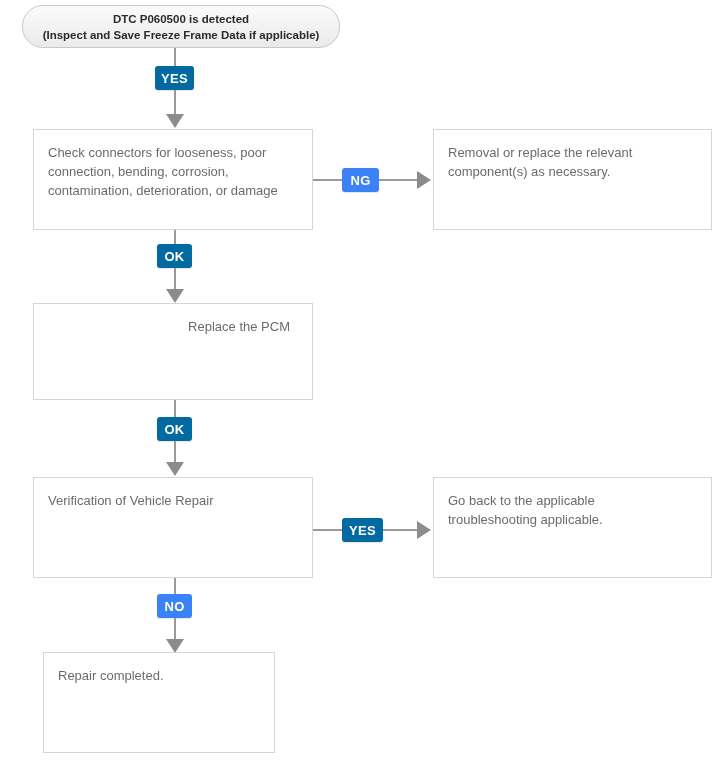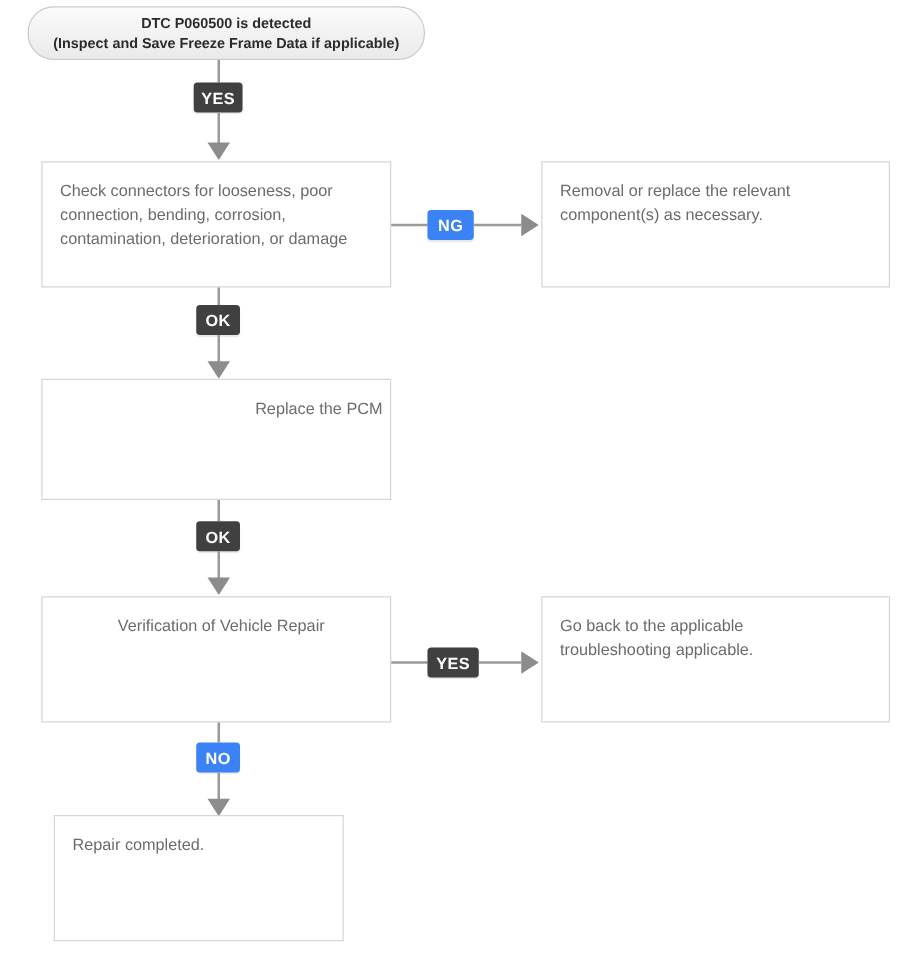--- a/index.html
+++ b/index.html
@@ -45,21 +45,21 @@
     text-align: center;
   }
   .start-node .line { display: block; white-space: nowrap; }
 
   
   .proc-box {
     position: absolute;
     box-sizing: border-box;
     border: 1px solid #d6d6d6;
     background: #ffffff;
-    padding: 13px 6px 10px 14px;
+    padding: 13px 22px 10px 14px;
     color: #6b6b6b;
     font-size: 13px;
     line-height: 19px;
     text-align: left;
   }
   .proc-box .line { display: block; }
 
   
   .vline {
     position: absolute;
@@ -99,21 +99,21 @@
     color: #ffffff;
     font-size: 13px;
     font-weight: bold;
     letter-spacing: 0.3px;
     display: flex;
     align-items: center;
     justify-content: center;
     text-align: center;
     box-shadow: 0 1px 1px rgba(0,0,0,0.10);
   }
-  .badge-yes, .badge-ok { background: #404040; }
+  .badge-yes, .badge-ok { background: #0369a1; }
   .badge-ng, .badge-no  { background: #3b82f6; }
 </style>
 </head>
 <body>
 
 <div id="flowchart">
 
   <div class="start-node">
     <span class="line">DTC P060500 is detected</span>
     <span class="line">(Inspect and Save Freeze Frame Data if applicable)</span>
@@ -148,21 +148,21 @@
 
   <div class="proc-box" style="left:33px; top:303px; width:280px; height:97px;text-align:right;">
     <span class="line">Replace the PCM</span>
   </div>
 
   <div class="vline" style="left:174px; top:400px; height:17px;"></div>
   <div class="badge badge-ok" style="left:157px; top:417px; width:35px;">OK</div>
   <div class="vline" style="left:174px; top:441px; height:22px;"></div>
   <div class="arrow-down" style="left:166px; top:462px;"></div>
 
-  <div class="proc-box" style="left:33px; top:477px; width:280px; height:101px;text-align:center;">
+  <div class="proc-box" style="left:33px; top:477px; width:280px; height:101px;">
     <span class="line">Verification of Vehicle Repair</span>
   </div>
 
   <div class="hline" style="left:313px; top:529px; width:29px;"></div>
   <div class="badge badge-yes" style="left:342px; top:518px; width:41px;">YES</div>
   <div class="hline" style="left:383px; top:529px; width:34px;"></div>
   <div class="arrow-right" style="left:417px; top:521px;"></div>
 
   <div class="proc-box" style="left:433px; top:477px; width:279px; height:101px;">
     <span class="line">Go back to the applicable</span>

